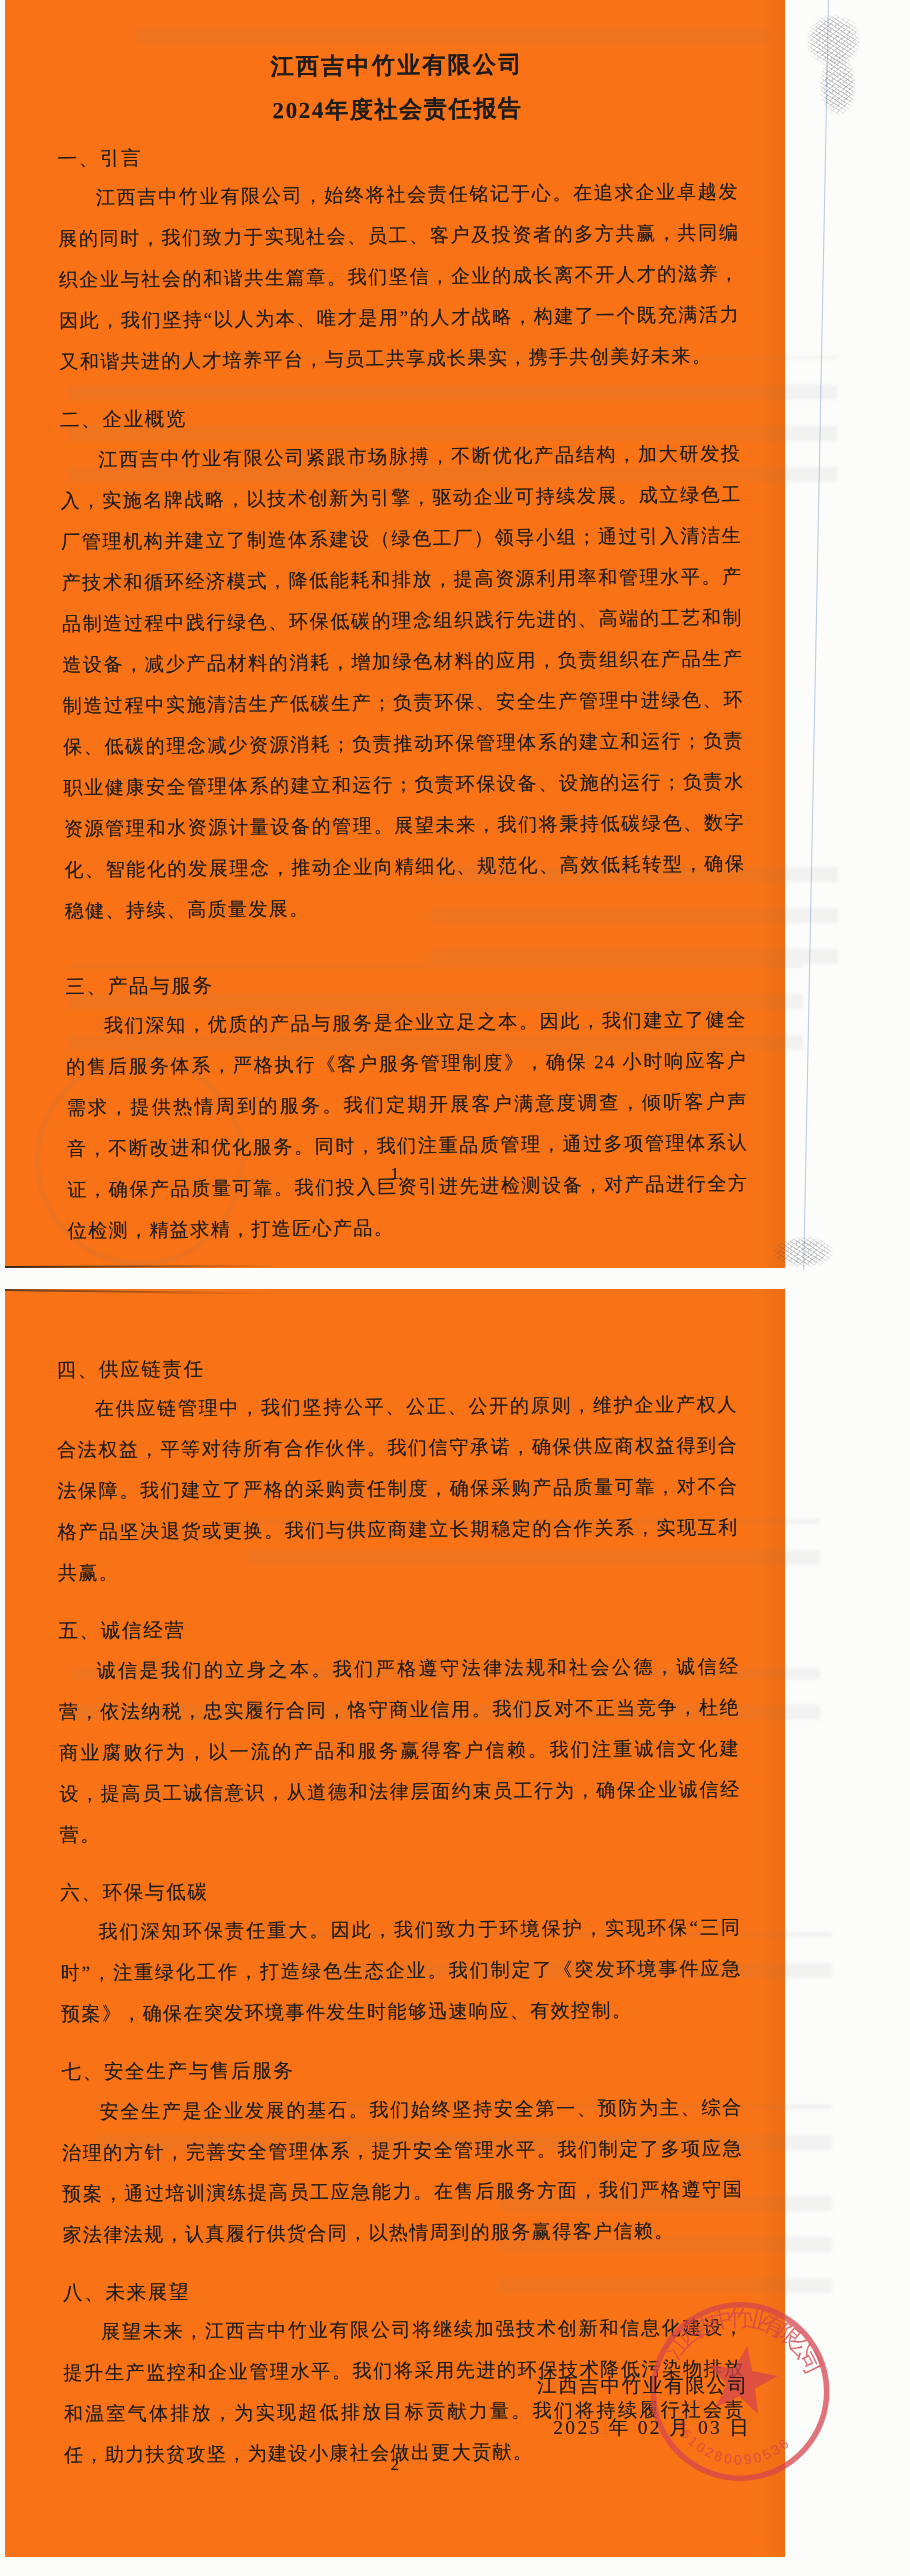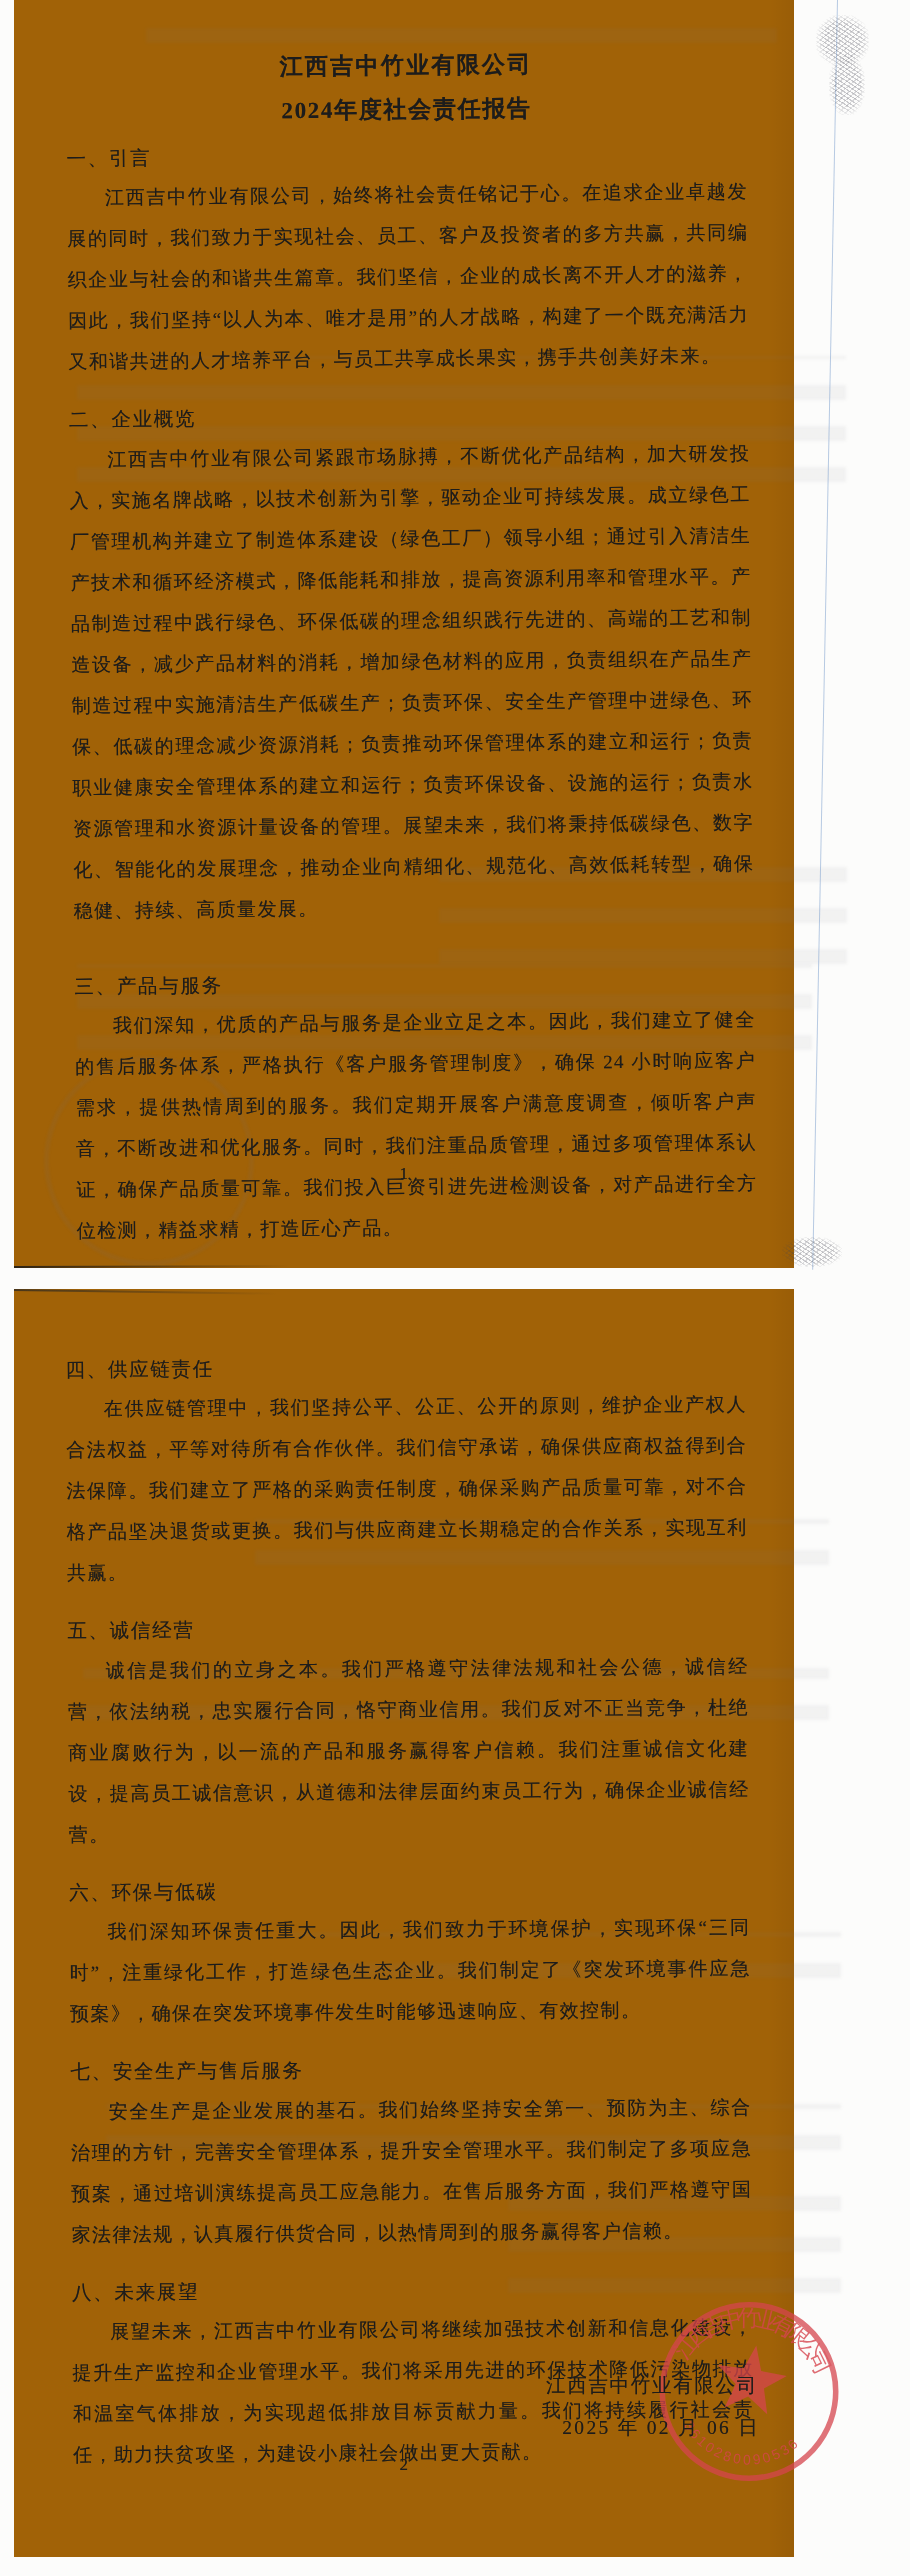--- a/index.html
+++ b/index.html
@@ -3,22 +3,22 @@
 <meta charset="utf-8">
 <style>
   html,body{margin:0;padding:0;}
   body{
     width:911px;height:2576px;position:relative;overflow:hidden;
     background:#fcfcfb;
     font-family:"Liberation Serif","DejaVu Serif",serif;
     color:#1c1c1c;
   }
   .page{
-    position:absolute;left:14px;width:780px;height:1268px;
-    background:#a16207;
+    position:absolute;left:5px;width:780px;height:1268px;
+    background:#f97316;
   }
   #page1{top:0;}
   #page2{top:1289px;}
   .right-shade{
     position:absolute;right:0;top:0;bottom:0;width:26.4px;
     background:linear-gradient(to right, rgba(0,0,0,0), rgba(0,0,0,0.05));
   }
   .content{
     position:absolute;left:51px;right:48px;top:0;
     transform:rotate(-0.55deg);transform-origin:50% 0;
@@ -190,17 +190,17 @@
     </defs>
     <text font-size="40" fill="#d6454e" opacity="0.9" font-family="Liberation Sans, sans-serif">
       <textPath href="#sealTopArc" startOffset="2" textLength="300">江西吉中竹业有限公司</textPath>
     </text>
     <text font-size="25" fill="#d6454e" opacity="0.9" letter-spacing="6" font-family="Liberation Sans, sans-serif">
       <textPath href="#sealBottomArc" startOffset="6" textLength="248">3610280090536</textPath>
     </text>
   </svg>
 
   <div class="sig-line">江西吉中竹业有限公司</div>
-  <div class="date-line">2025 年 02 月 06 日</div>
+  <div class="date-line">2025 年 02 月 03 日</div>
 
   <div class="pagenum">2</div>
 </div>
 
 
 </body></html>

